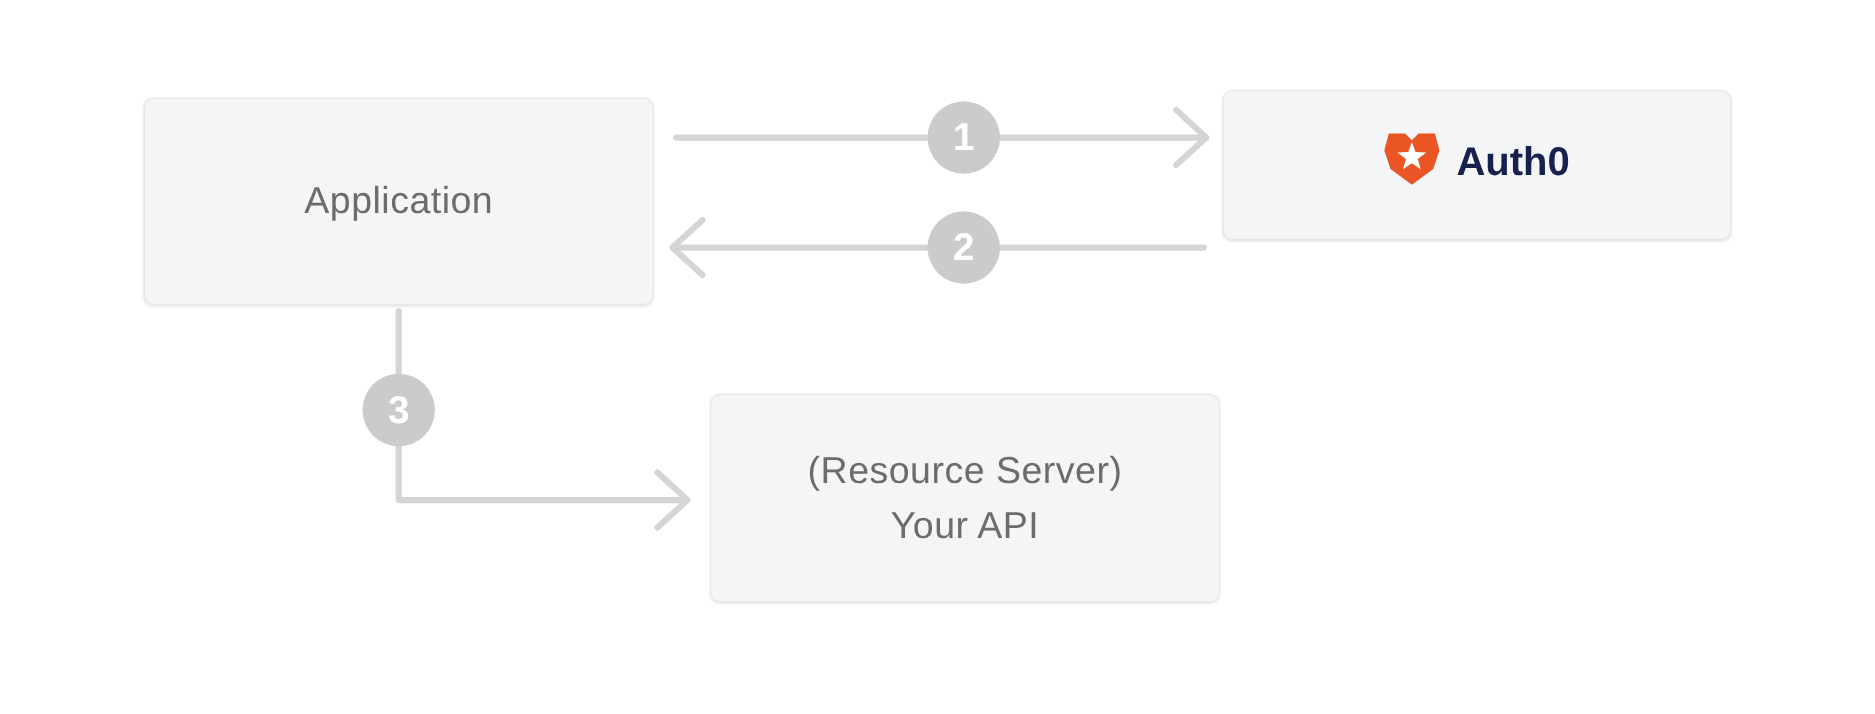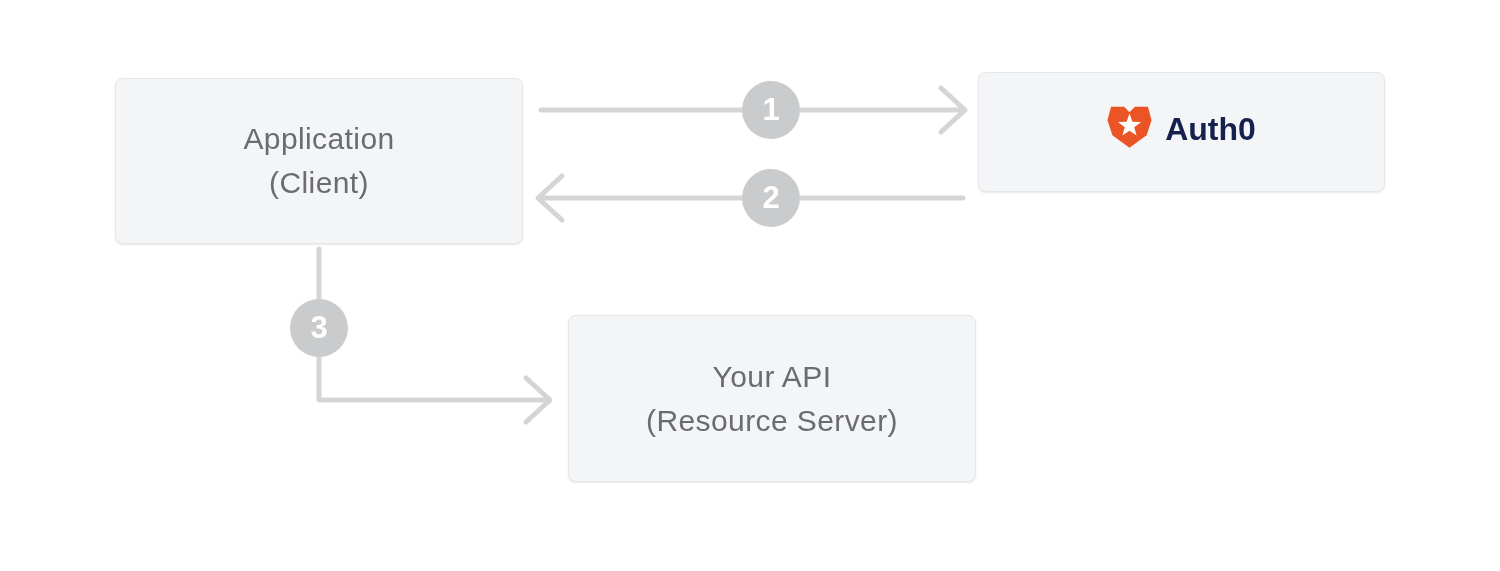--- a/index.html
+++ b/index.html
@@ -94,35 +94,34 @@
       <path d="M562 176 L538 198 L562 220"></path>
     </g>
     <g>
       <path d="M319 249 V400 H546"></path>
       <path d="M526 378 L550 400 L526 422"></path>
     </g>
   </svg>
 
   <div class="node" id="node-application">
     <div>Application</div>
-    <div>(Client)</div>
   </div>
 
   <div class="node" id="node-auth">
     <div class="brand-row">
       <svg class="auth-shield" viewBox="0 0 100 105" xmlns="http://www.w3.org/2000/svg">
         <path fill="#EB5424" d="M50 14 L38 2 L9 2 L1 32 L12 65 L50 93 L88 65 L99 32 L91 2 L62 2 Z"></path>
         <path fill="#FFFFFF" d="M50 17 L56.5 35.1 L75.7 35.7 L60.5 47.4 L65.9 65.8 L50 55 L34.1 65.8 L39.5 47.4 L24.3 35.7 L43.5 35.1 Z"></path>
       </svg>
       <span class="brand-text">Auth0</span>
     </div>
   </div>
 
   <div class="node" id="node-api">
+    <div>(Resource Server)</div>
     <div>Your API</div>
-    <div>(Resource Server)</div>
   </div>
 
   <div class="badge" id="badge-1">1</div>
   <div class="badge" id="badge-2">2</div>
   <div class="badge" id="badge-3">3</div>
 
 </div>
 
 </body></html>

